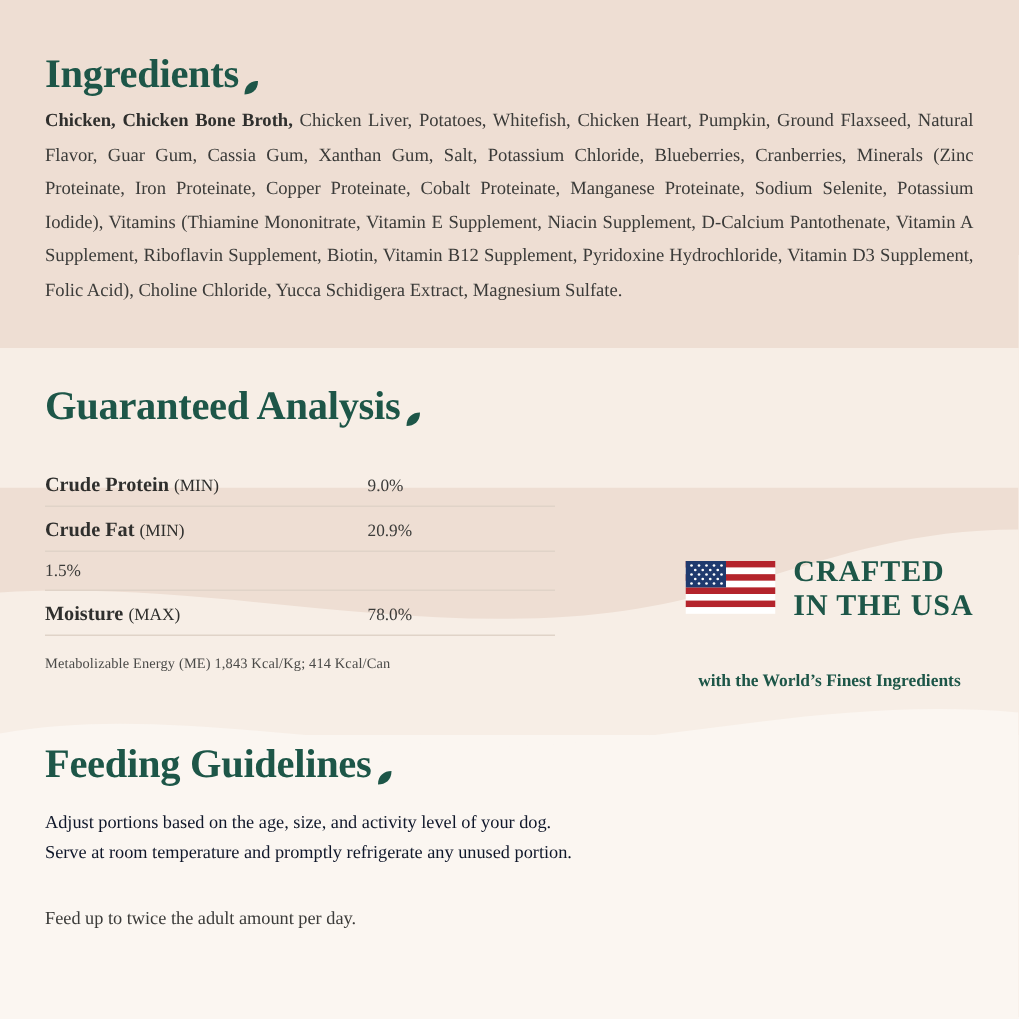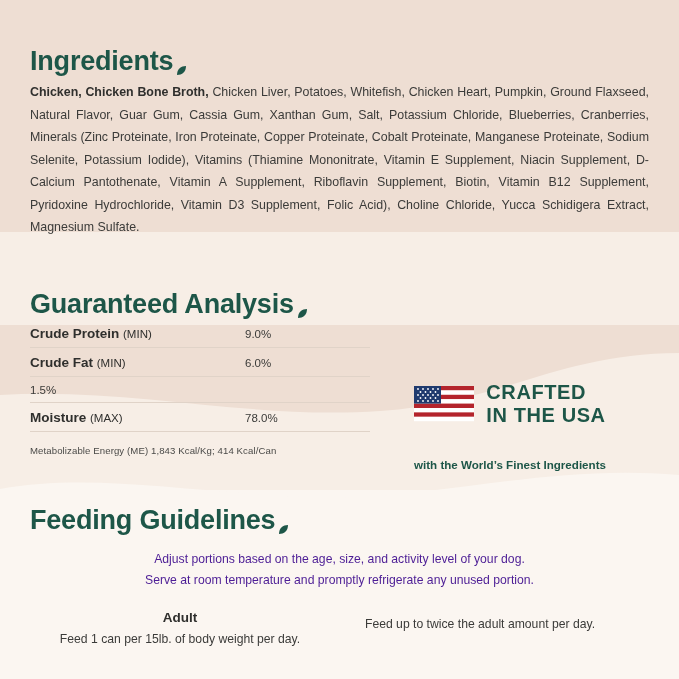--- a/index.html
+++ b/index.html
@@ -27,21 +27,21 @@
     position: absolute; left: 0; right: 0; top: 490px; bottom: 0;
     background: #fbf6f1;
   }
   .wave {
     position: absolute; left: 0; right: 0; top: 325px; height: 120px;
   }
   .wave2 {
     position: absolute; left: 0; right: 0; top: 455px; height: 90px;
   }
 
-  .page { position: relative; z-index: 2; padding: 12px 30px; }
+  .page { position: relative; z-index: 2; padding: 0 30px; font-family: Liberation Serif, serif; }
 
   h2.sec-title {
     font-size: 27px;
     color: #1d5648;
     margin: 0;
     font-weight: bold;
     letter-spacing: -0.2px;
     display: flex;
     align-items: flex-end;
   }
@@ -61,21 +61,21 @@
     font-size: 12.4px;
     line-height: 1.82;
     color: #3b3b39;
     text-align: justify;
     max-width: 625px;
   }
   .ingredients-body b { color: #2f2f2d; font-weight: bold; }
 
   
   #analysis-section { padding-top: 38px; }
-  .ga-wrap { display: flex; margin-top: 4px; }
+  .ga-wrap { display: flex; margin-top: 27px; justify-content: space-between; }
   .ga-table { width: 340px; flex: none; }
   .ga-row {
     display: flex;
     align-items: baseline;
     border-bottom: 1px solid #e0d3c8;
     padding: 7px 0 6px 0;
   }
   .ga-row:first-child { padding-top: 2px; }
   .ga-name { width: 215px; font-size: 13.5px; color: #2f2f2d; font-weight: bold; }
   .ga-name .qual { font-weight: normal; font-size: 11.5px; }
@@ -107,22 +107,22 @@
   .usa-l2 { font-size: 20px; margin-top: 3px; }
   .usa-tagline {
     margin-top: 9px;
     font-size: 11.6px;
     color: #1d5648;
     font-weight: bold;
     text-align: center;
   }
 
   
-  #feeding-section { padding-top: 34px; text-align: center; }
-  .feed-lines { margin-top: 13px; font-size: 12.2px; color: #4c1d95; line-height: 1.65; }
+  #feeding-section { padding-top: 34px; }
+  .feed-lines { margin-top: 13px; font-size: 12.2px; color: #0f172a; line-height: 1.65; }
   .feed-cols { display: flex; margin-top: 20px; }
   .feed-col { width: 300px; }
   .feed-col + .feed-col { margin-left: 0; }
   .feed-head { font-size: 13.5px; font-weight: bold; color: #2f2f2d; }
   .feed-text { font-size: 12.2px; color: #3b3b39; margin-top: 7px; }
 </style>
 </head>
 <body>
 
 <div class="bg-wrap">
@@ -172,21 +172,21 @@
             <span class="qual">(MIN)</span>
           </div>
           <div class="ga-val">9.0%</div>
         </div>
 
         <div class="ga-row">
           <div class="ga-name">
             <span>Crude Fat</span>
             <span class="qual">(MIN)</span>
           </div>
-          <div class="ga-val">6.0%</div>
+          <div class="ga-val">20.9%</div>
         </div>
 
         <div class="ga-row">
           <div class="ga-val">1.5%</div>
         </div>
 
         <div class="ga-row">
           <div class="ga-name">
             <span>Moisture</span>
             <span class="qual">(MAX)</span>
@@ -257,22 +257,18 @@
             <path d="M1 10 C1 4 5 1 10 1 C10 7 6 10 1 10 Z" fill="#1d5648"></path>
           </svg>
       </span>
     </h2>
     <div class="feed-lines">
       <div>Adjust portions based on the age, size, and activity level of your dog.</div>
       <div>Serve at room temperature and promptly refrigerate any unused portion.</div>
     </div>
     <div class="feed-cols">
       <div class="feed-col">
-        <div class="feed-head">Adult</div>
-        <div class="feed-text">Feed 1 can per 15lb. of body weight per day.</div>
-      </div>
-      <div class="feed-col">
         <div class="feed-text">Feed up to twice the adult amount per day.</div>
       </div>
     </div>
   </section>
 
 </div>
 
 </body></html>

